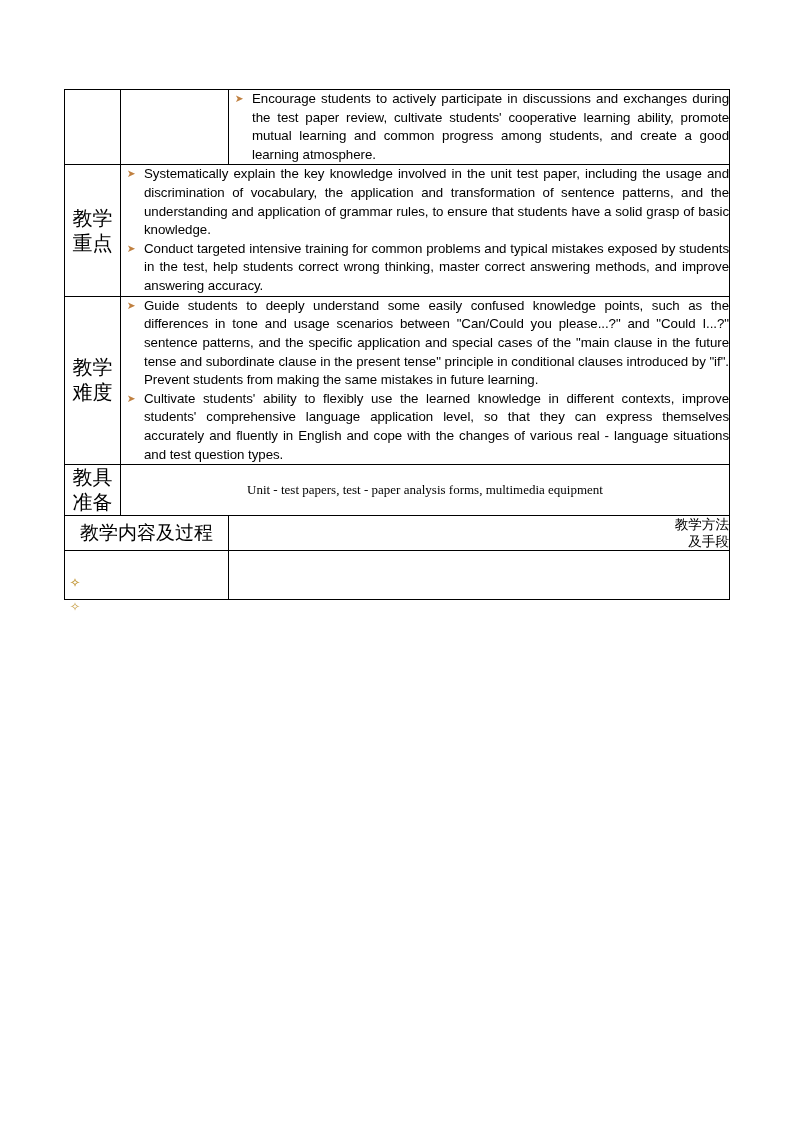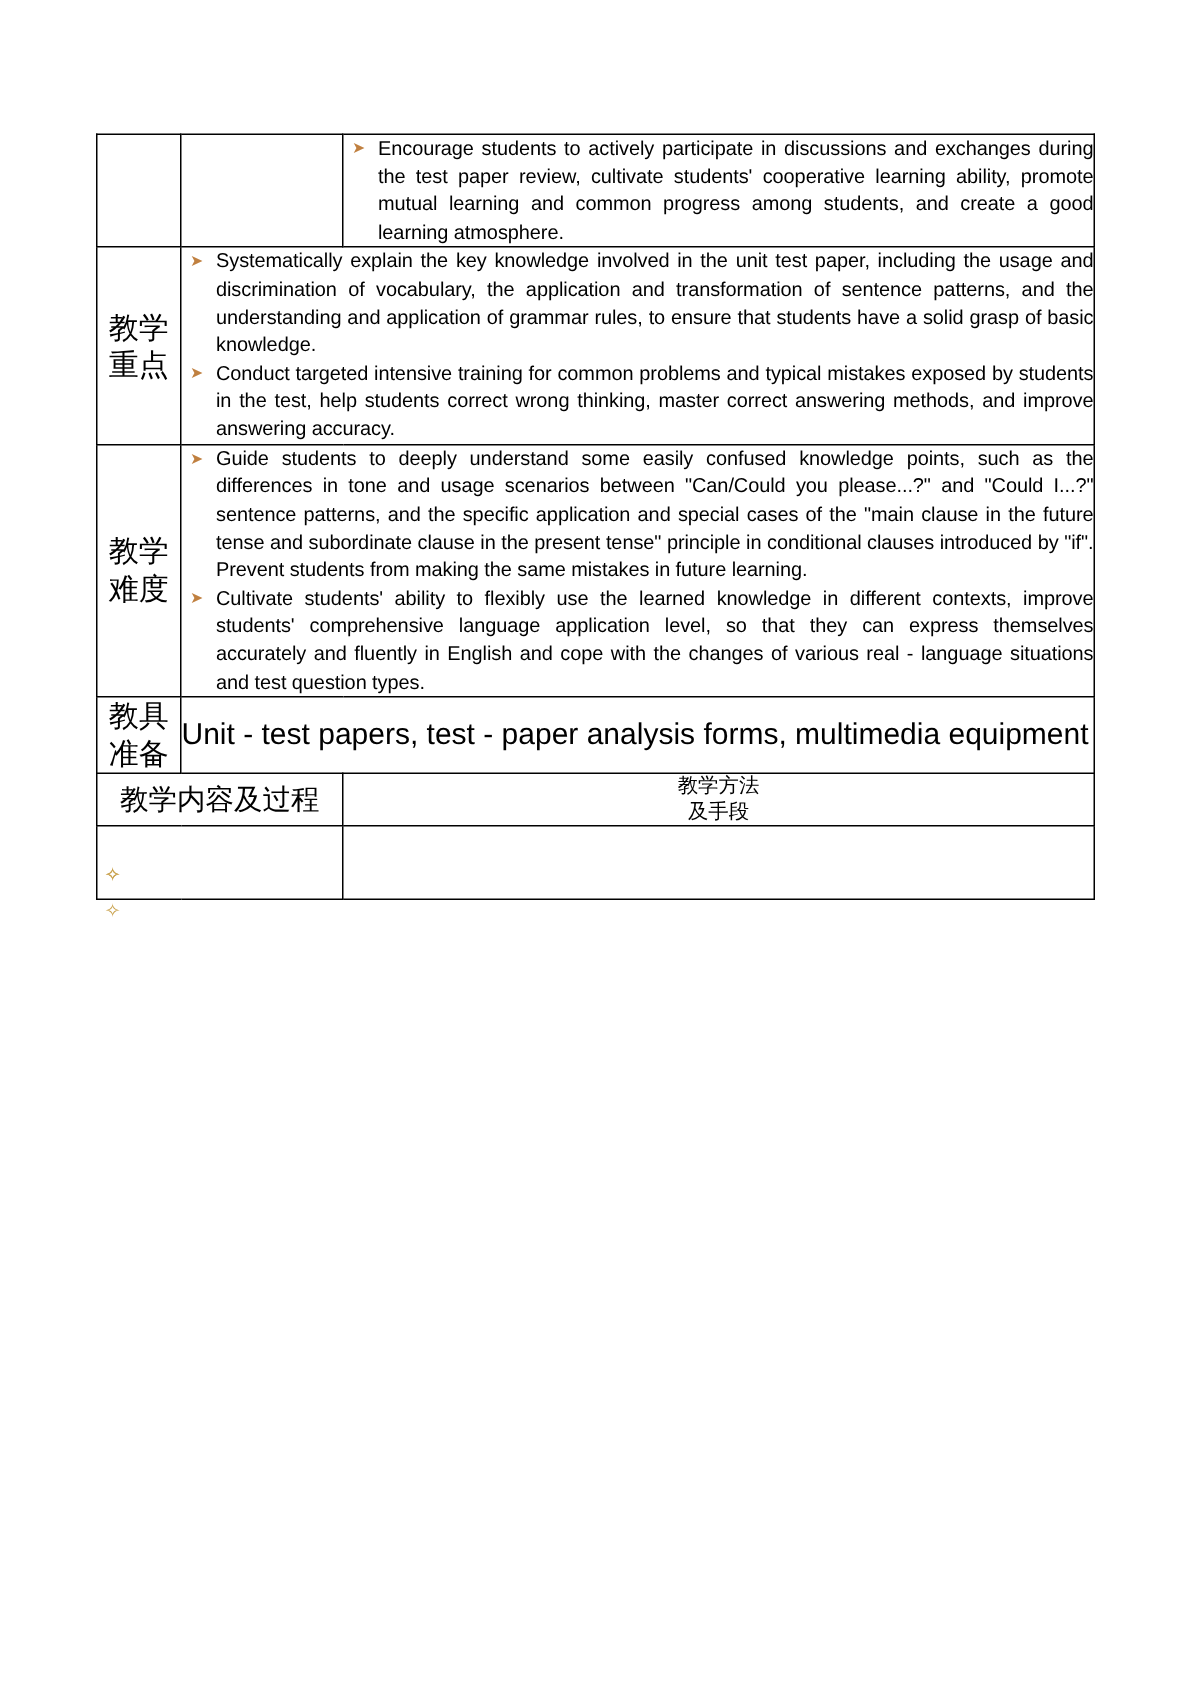--- a/index.html
+++ b/index.html
@@ -74,40 +74,41 @@
     width: 16px;
     color: #C08040;
     font-size: 12px;
     line-height: 1.42;
     text-align: center;
   }
   ul.bullets.arrow > li .bmark::before { content: "\27A4"; font-size: 10.5px; }
   ul.bullets.diamond > li .bmark::before { content: "\2727"; font-size: 12.5px; color: #C9A24D; }
 
   .plain-text {
-    font-size: 20px;
+    font-size: 13px;
     line-height: 1.35;
     padding: 6px 6px 6px 6px;
-    font-family: Liberation Sans, sans-serif;
+    font-family: Liberation Serif, serif;
+    text-align: center;
   }
 
   .hdr-center {
     text-align: center;
     font-size: 19px;
     font-family: "DejaVu Sans", "Liberation Sans", sans-serif;
     padding: 9px 0;
   }
   .hdr-right {
     text-align: center;
     font-size: 13.6px;
     line-height: 1.25;
     font-family: "DejaVu Sans", "Liberation Sans", sans-serif;
     padding: 4px 1px;
   }
-  .hdr-right .lbl-line { display: block; }
+  .hdr-right .lbl-line { display: block; text-align: right; }
 
   .step-title {
     font-weight: bold;
     font-size: 15px;
     margin: 10px 0 0 4px;
     letter-spacing: -0.1px;
   }
   .step-gap { height: 14px; }
   .body-cell {
     vertical-align: top;

